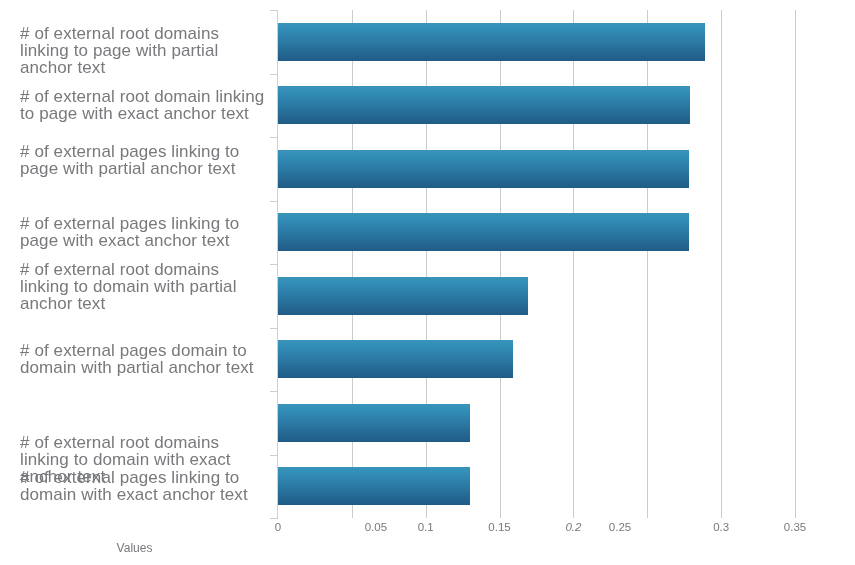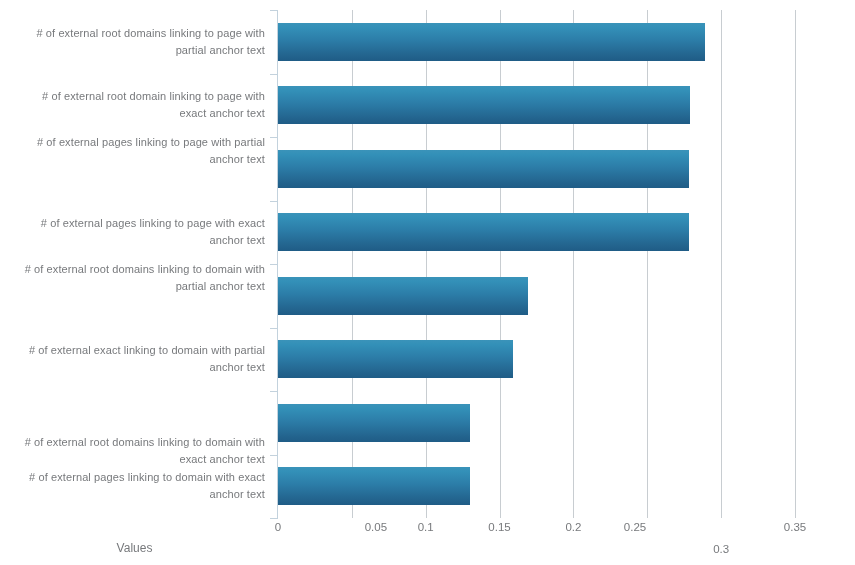--- a/index.html
+++ b/index.html
@@ -35,23 +35,23 @@
     left: 0;
     height: 38px;
     background: linear-gradient(to bottom, #3a93b9 0%, #3390b8 12%, #2c7da8 45%, #23648e 85%, #1f5c86 100%);
   }
 
   
   .cat-label {
     position: absolute;
     right: 590px;          
     width: 245px;
-    text-align: right;
+    text-align: left;
     color: #77797c;
-    font-size: 11px;
+    font-size: 17px;
     line-height: 17px;
     letter-spacing: 0.1px;
   }
 
   
   .xtick-label {
     position: absolute;
     top: 521px;
     transform: translateX(-50%);
     color: #77797c;
@@ -107,36 +107,36 @@
       <div class="bar" title="# of external pages linking to page with exact anchor text: 0.278" style="left: 278px; top: 213px; width: 410.646px;"></div>
       <div class="bar" title="# of external root domains linking to domain with partial anchor text: 0.169" style="left: 278px; top: 277px; width: 249.637px;"></div>
       <div class="bar" title="# of external pages linking to domain with partial anchor text: 0.159" style="left: 278px; top: 340px; width: 234.866px;"></div>
       <div class="bar" title="# of external root domains linking to domain with exact anchor text: 0.13" style="left: 278px; top: 404px; width: 192.029px;"></div>
       <div class="bar" title="# of external pages linking to domain with exact anchor text: 0.13" style="left: 278px; top: 467px; width: 192.029px;"></div>
     </div>
 
   <div id="cat-labels">
       <div class="cat-label" style="top: 24.75px;"># of external root domains linking to page with partial anchor text</div>
       <div class="cat-label" style="top: 88.25px;"># of external root domain linking to page with exact anchor text</div>
-      <div class="cat-label" style="top: 134px;"># of external pages linking to page with partial anchor text</div>
+      <div class="cat-label" style="top: 143px;"># of external pages linking to page with partial anchor text</div>
       <div class="cat-label" style="top: 215.25px;"># of external pages linking to page with exact anchor text</div>
       <div class="cat-label" style="top: 261px;"># of external root domains linking to domain with partial anchor text</div>
-      <div class="cat-label" style="top: 342.25px;"># of external exact linking to domain with partial anchor text</div>
+      <div class="cat-label" style="top: 342.25px;"># of external pages domain to domain with partial anchor text</div>
       <div class="cat-label" style="top: 405.75px; margin-top: 28px;"># of external root domains linking to domain with exact anchor text</div>
       <div class="cat-label" style="top: 469.25px;"># of external pages linking to domain with exact anchor text</div>
     </div>
 
   <div id="xtick-labels">
       <div class="xtick-label" style="left: 278px;">0</div>
       <div class="xtick-label" style="left: 351.857px; padding-left: 48px;">0.05</div>
       <div class="xtick-label" style="left: 425.714px;">0.1</div>
       <div class="xtick-label" style="left: 499.571px;">0.15</div>
-      <div class="xtick-label" style="left: 573.429px;">0.2</div>
-      <div class="xtick-label" style="left: 635px;">0.25</div>
-      <div class="xtick-label" style="left: 721.143px; margin-top: 22px;">0.3</div>
+      <div class="xtick-label" style="left: 573.429px; font-style: italic;">0.2</div>
+      <div class="xtick-label" style="left: 620px;">0.25</div>
+      <div class="xtick-label" style="left: 721.143px;">0.3</div>
       <div class="xtick-label" style="left: 795px;">0.35</div>
     </div>
 
   <div class="x-axis-title">
     <span class="x-axis-title-inner">Values</span>
   </div>
 
 <div style="position: absolute; left: 270px; top: 10px; width: 8px; height: 1px; background: rgb(195, 210, 221);"></div>
     <div style="position: absolute; left: 270px; top: 74px; width: 8px; height: 1px; background: rgb(195, 210, 221);"></div>
     <div style="position: absolute; left: 270px; top: 137px; width: 8px; height: 1px; background: rgb(195, 210, 221);"></div>

